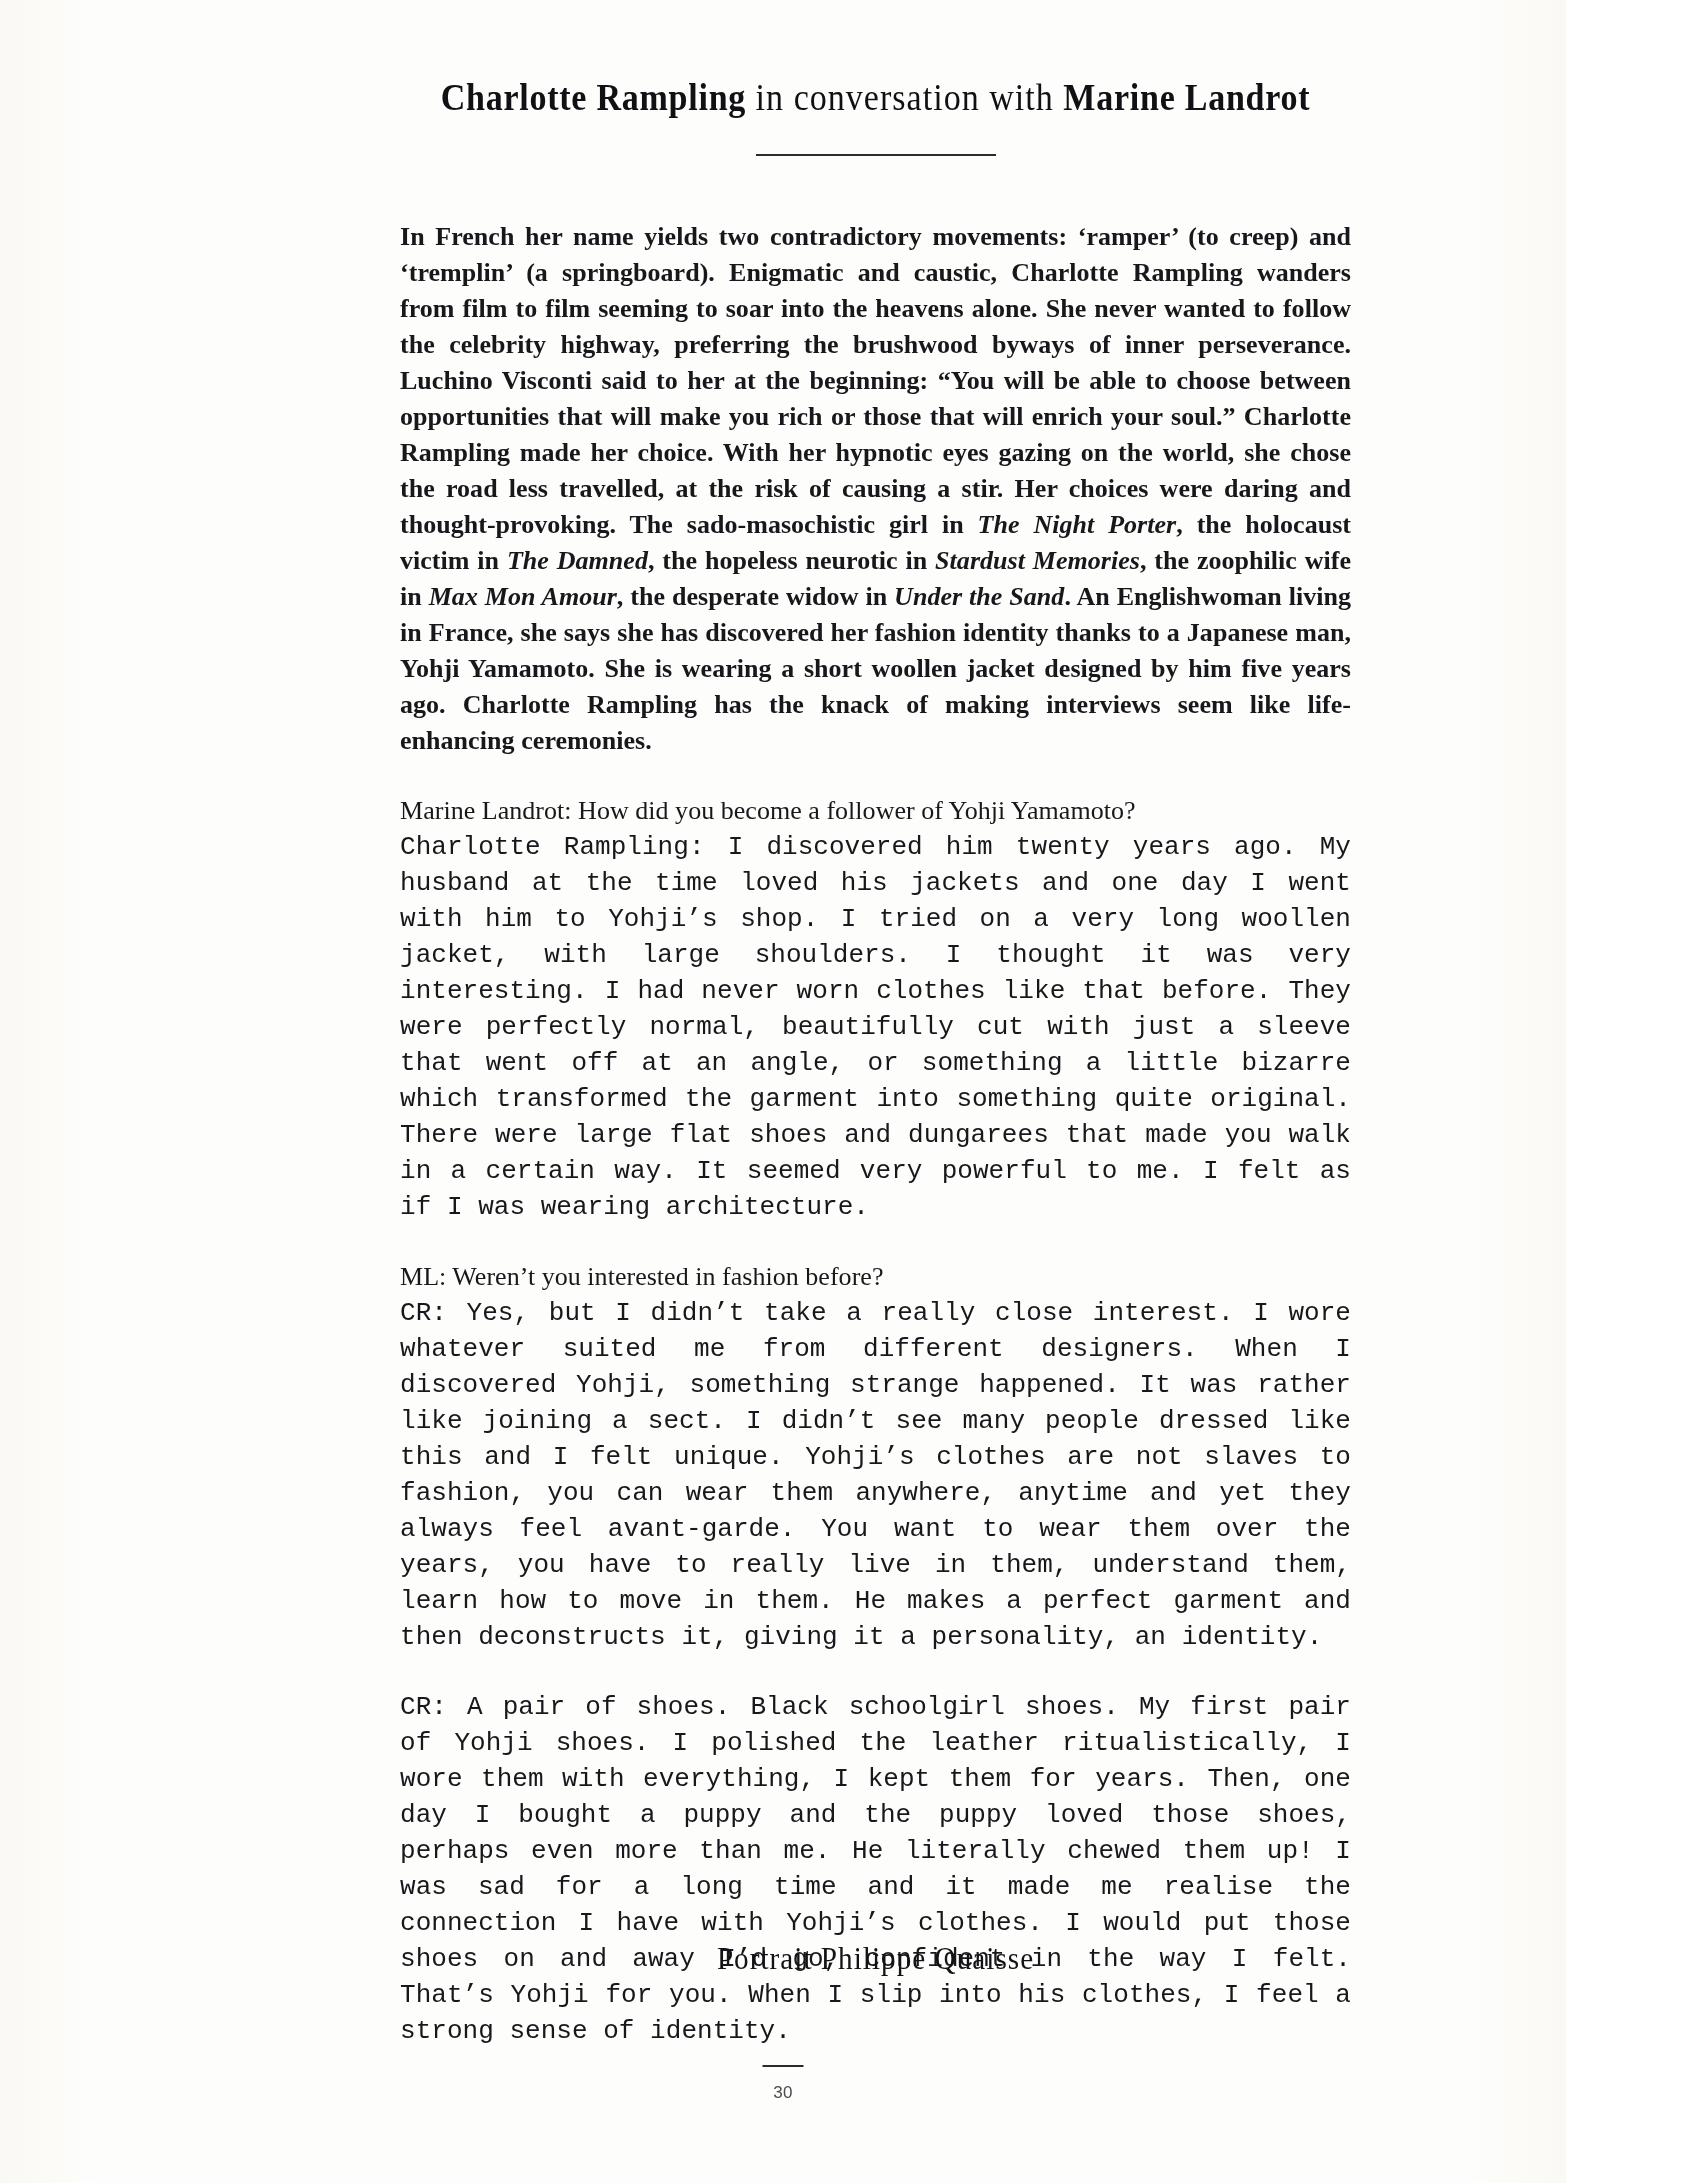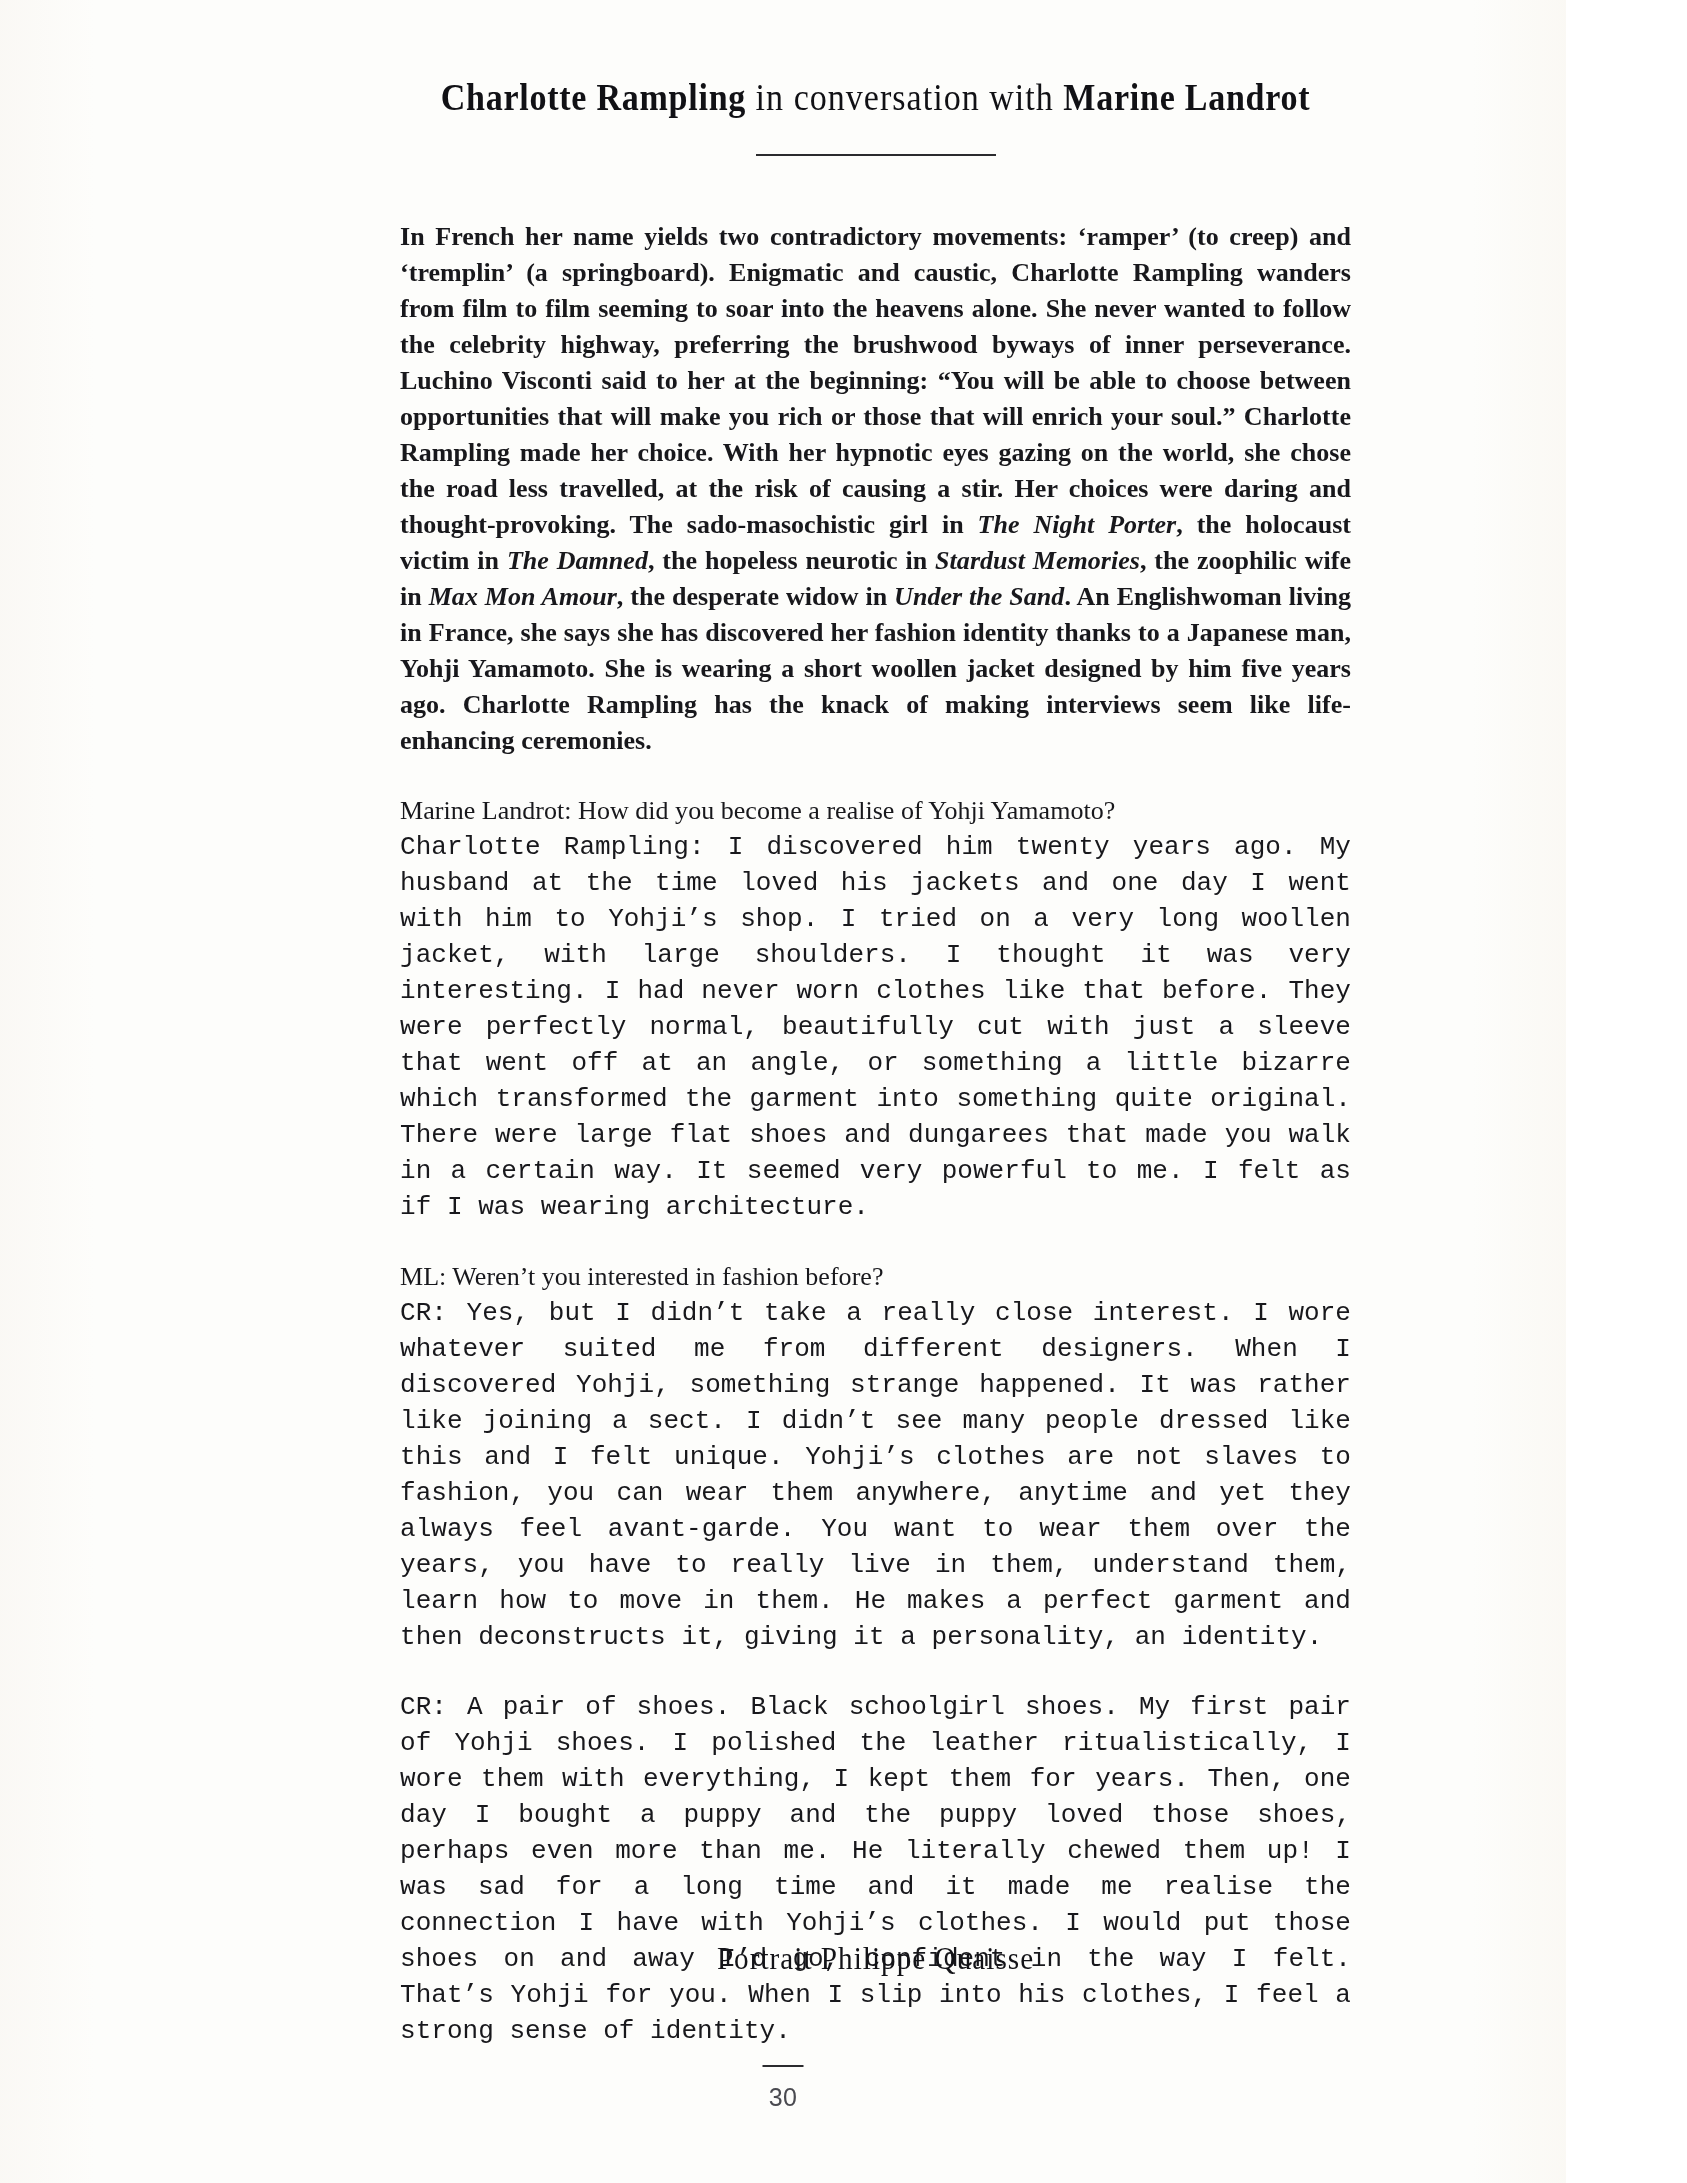--- a/index.html
+++ b/index.html
@@ -123,21 +123,21 @@
     width: 41px;
     height: 2px;
     background: #2b2b2e;
   }
 
   .folio {
     position: absolute;
     left: 50%;
     top: 2083px;
     transform: translateX(-50%);
-    font-size: 25px;
+    font-size: 17px;
     letter-spacing: 0.3px;
     color: #4a4a50;
     font-family: "Liberation Sans", sans-serif;
   }
 </style>
 </head>
 <body>
 
 <div class="page">
 
@@ -145,21 +145,21 @@
 
     <h1 class="title">
       <span class="name">Charlotte Rampling</span><span class="conn"> in conversation with </span><span class="name">Marine Landrot</span>
     </h1>
 
     <div class="title-rule"></div>
 
     <p class="intro"><span>In French her name yields two contradictory movements: ‘ramper’ (to creep) and ‘tremplin’ (a springboard). Enigmatic and caustic, Charlotte Rampling wanders from film to film seeming to soar into the heavens alone. She never wanted to follow the celebrity highway, preferring the brushwood byways of inner perseverance. Luchino Visconti said to her at the beginning: “You will be able to choose between opportunities that will make you rich or those that will enrich your soul.” Charlotte Rampling made her choice. With her hypnotic eyes gazing on the world, she chose the road less travelled, at the risk of causing a stir. Her choices were daring and thought-provoking. The sado-masochistic girl in </span><em>The Night Porter</em><span>, the holocaust victim in </span><em>The Damned</em><span>, the hopeless neurotic in </span><em>Stardust Memories</em><span>, the zoophilic wife in </span><em>Max Mon Amour</em><span>, the desperate widow in </span><em>Under the Sand</em><span>. An Englishwoman living in France, she says she has discovered her fashion identity thanks to a Japanese man, Yohji Yamamoto. She is wearing a short woollen jacket designed by him five years ago. Charlotte Rampling has the knack of making interviews seem like life-enhancing ceremonies.</span></p>
 
     <div class="qa">
-      <span class="question">Marine Landrot: How did you become a realise of Yohji Yamamoto?</span>
+      <span class="question">Marine Landrot: How did you become a follower of Yohji Yamamoto?</span>
       <span class="answer">Charlotte Rampling: I discovered him twenty years ago. My husband at the time loved his jackets and one day I went with him to Yohji’s shop. I tried on a very long woollen jacket, with large shoulders. I thought it was very interesting. I had never worn clothes like that before. They were perfectly normal, beautifully cut with just a sleeve that went off at an angle, or something a little bizarre which transformed the garment into something quite original. There were large flat shoes and dungarees that made you walk in a certain way. It seemed very powerful to me. I felt as if I was wearing architecture.</span>
     </div>
 
     <div class="qa">
       <span class="question">ML: Weren’t you interested in fashion before?</span>
       <span class="answer">CR: Yes, but I didn’t take a really close interest. I wore whatever suited me from different designers. When I discovered Yohji, something strange happened. It was rather like joining a sect. I didn’t see many people dressed like this and I felt unique. Yohji’s clothes are not slaves to fashion, you can wear them anywhere, anytime and yet they always feel avant-garde. You want to wear them over the years, you have to really live in them, understand them, learn how to move in them. He makes a perfect garment and then deconstructs it, giving it a personality, an identity.</span>
     </div>
 
     <div class="qa">
       <span class="answer">CR: A pair of shoes. Black schoolgirl shoes. My first pair of Yohji shoes. I polished the leather ritualistically, I wore them with everything, I kept them for years. Then, one day I bought a puppy and the puppy loved those shoes, perhaps even more than me. He literally chewed them up! I was sad for a long time and it made me realise the connection I have with Yohji’s clothes. I would put those shoes on and away I’d go, confident in the way I felt. That’s Yohji for you. When I slip into his clothes, I feel a strong sense of identity.</span>

